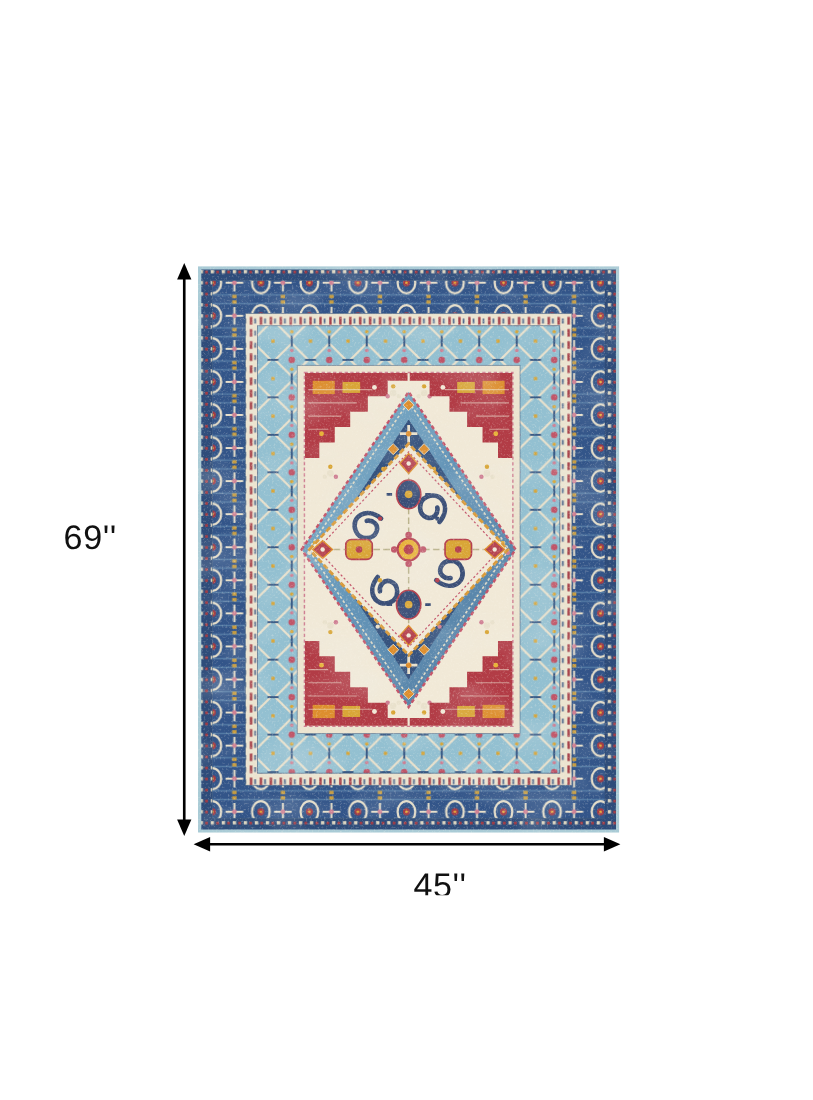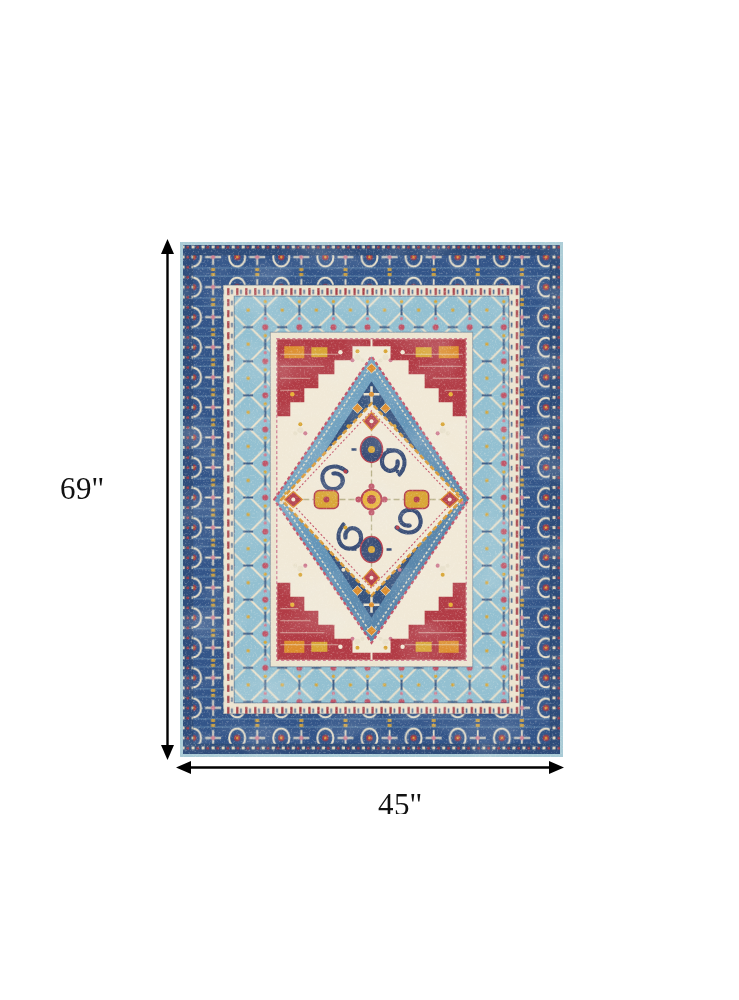--- a/index.html
+++ b/index.html
@@ -1,18 +1,18 @@
 <!DOCTYPE html>
 <html><head>
 <meta charset="utf-8">
 <style>
   html,body{margin:0;padding:0;background:#ffffff;}
   .canvas{
     position:relative;width:739px;height:814px;background:#ffffff;overflow:hidden;
-    font-family:Liberation Serif, serif;
+    font-family:Liberation Sans, sans-serif;
     text-align:center;
   }
   .rug{position:absolute;left:180px;top:242px;}
   .dim-arrow{position:absolute;}
   .dim-arrow.v{left:156px;top:238px;}
   .dim-arrow.h{left:175px;top:756px;}
   .dim-label{
     position:absolute;transform:translate(-50%,-50%);
     font-size:31px;color:#111111;white-space:nowrap;letter-spacing:0.5px;
   }

